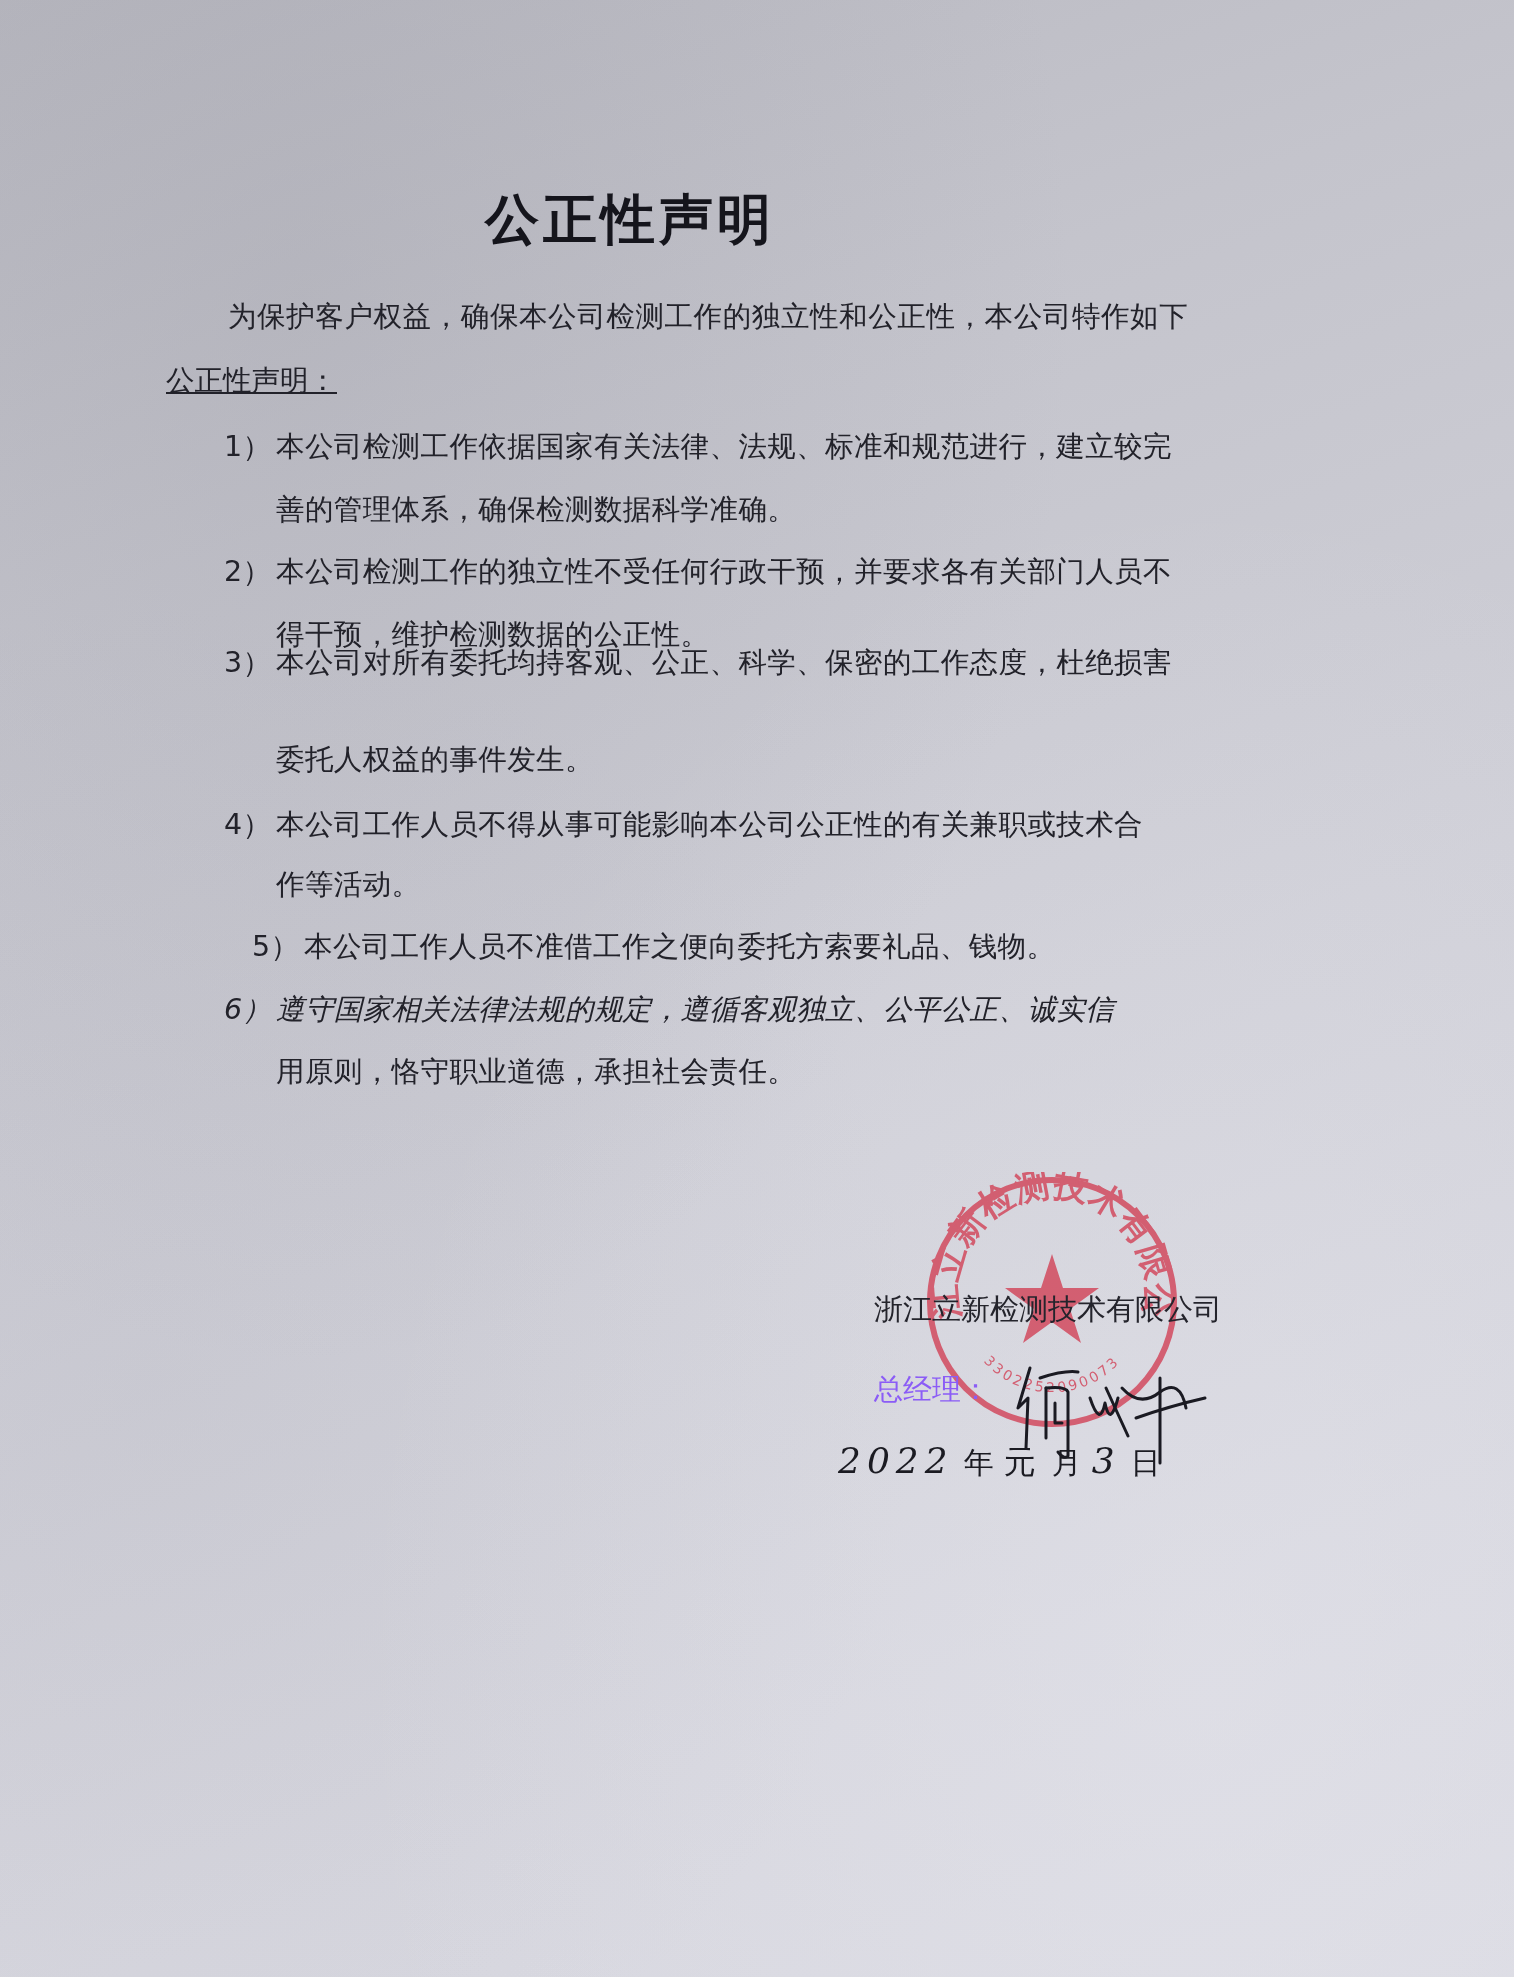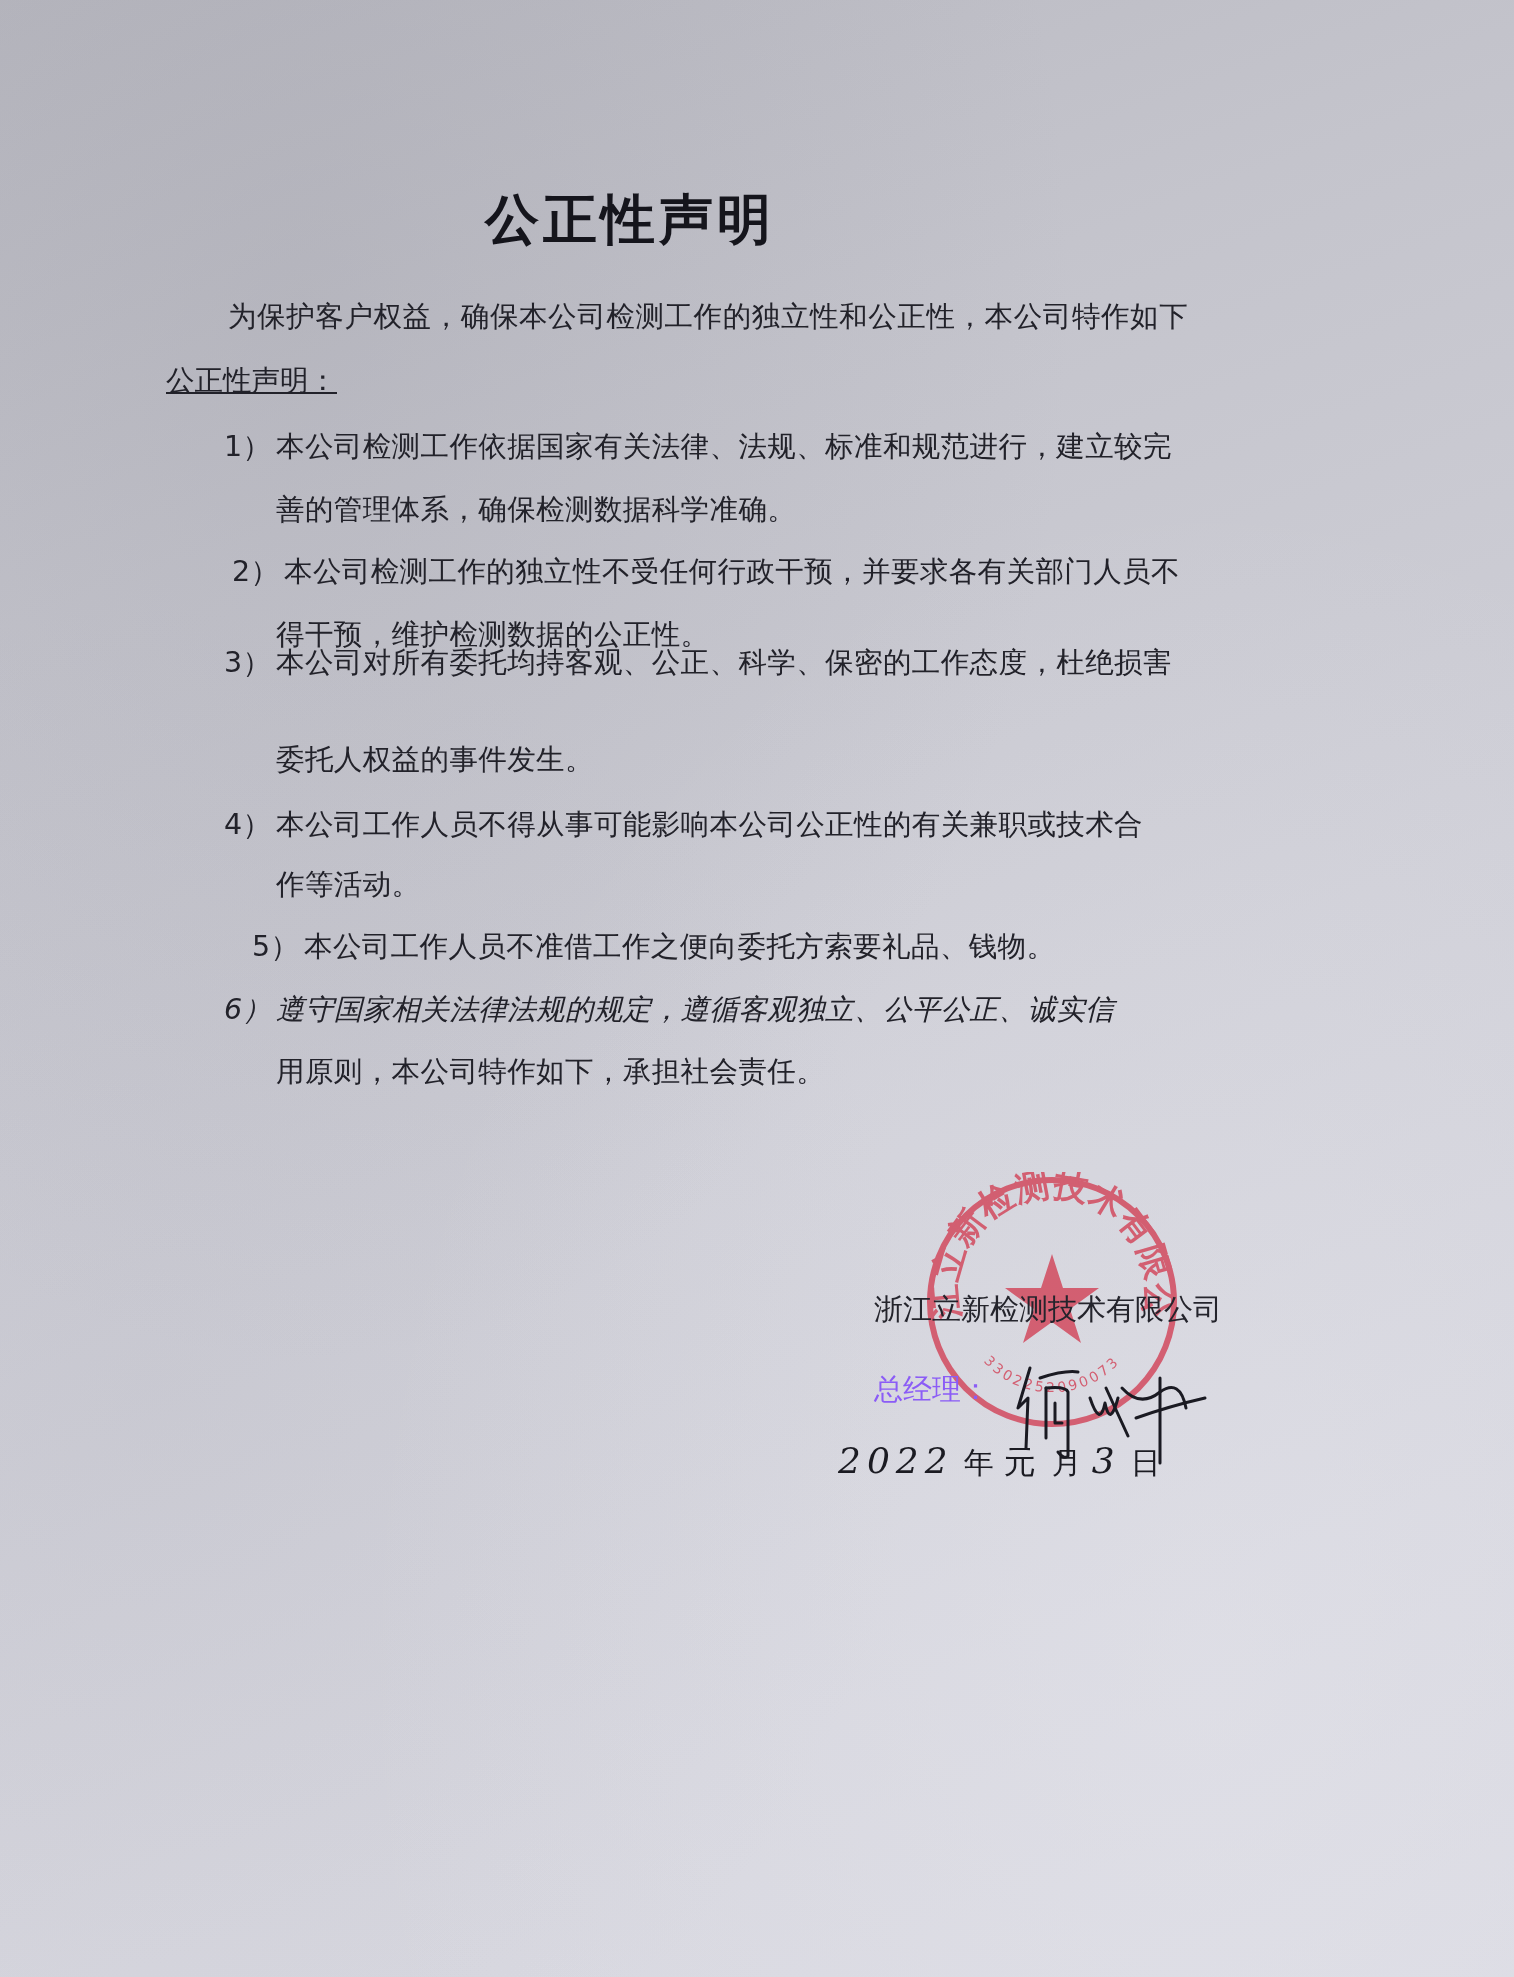--- a/index.html
+++ b/index.html
@@ -127,21 +127,21 @@
 <h1 class="doc-title">公正性声明</h1>
 
 <div class="intro intro-line1">为保护客户权益，确保本公司检测工作的独立性和公正性，本公司特作如下</div>
 <div class="intro intro-line2">公正性声明：</div>
 
 <div class="item" style="left:224px; top:428px;">
   <span class="num">1）</span><span>本公司检测工作依据国家有关法律、法规、标准和规范进行，建立较完</span>
 </div>
 <div class="item-cont" style="left:276px; top:491px;">善的管理体系，确保检测数据科学准确。</div>
 
-<div class="item" style="left:224px; top:553px;margin-left:8px;">
+<div class="item" style="left:224px; top:553px;">
   <span class="num">2）</span><span>本公司检测工作的独立性不受任何行政干预，并要求各有关部门人员不</span>
 </div>
 <div class="item-cont" style="left:276px; top:616px;">得干预，维护检测数据的公正性。</div>
 
 <div class="item" style="left:224px; top:644px;">
   <span class="num">3）</span><span>本公司对所有委托均持客观、公正、科学、保密的工作态度，杜绝损害</span>
 </div>
 <div class="item-cont" style="left:276px; top:741px;">委托人权益的事件发生。</div>
 
 <div class="item" style="left:224px; top:806px;">
@@ -149,21 +149,21 @@
 </div>
 <div class="item-cont" style="left:276px; top:866px;">作等活动。</div>
 
 <div class="item" style="left:224px; top:928px;margin-left:28px;">
   <span class="num">5）</span><span>本公司工作人员不准借工作之便向委托方索要礼品、钱物。</span>
 </div>
 
 <div class="item" style="left:224px; top:991px;font-style:italic;">
   <span class="num">6）</span><span>遵守国家相关法律法规的规定，遵循客观独立、公平公正、诚实信</span>
 </div>
-<div class="item-cont" style="left:276px; top:1053px;">用原则，本公司特作如下，承担社会责任。</div>
+<div class="item-cont" style="left:276px; top:1053px;">用原则，恪守职业道德，承担社会责任。</div>
 
 <svg class="stamp" viewBox="0 0 260 260">
   <defs>
     <path id="ringPath" d="M 40 150 A 95 95 0 1 1 220 150" fill="none"></path>
     <path id="numPath" d="M 48 170 A 92 92 0 0 0 212 170" fill="none"></path>
   </defs>
   <circle cx="130" cy="130" r="122" fill="none" stroke="#d2455a" stroke-width="6"></circle>
   <text font-size="34" font-weight="bold" fill="#d2455a" font-family="DejaVu Sans, sans-serif" letter-spacing="1">
     <textPath href="#ringPath" startOffset="50%" text-anchor="middle">浙江立新检测技术有限公司</textPath>
   </text>

